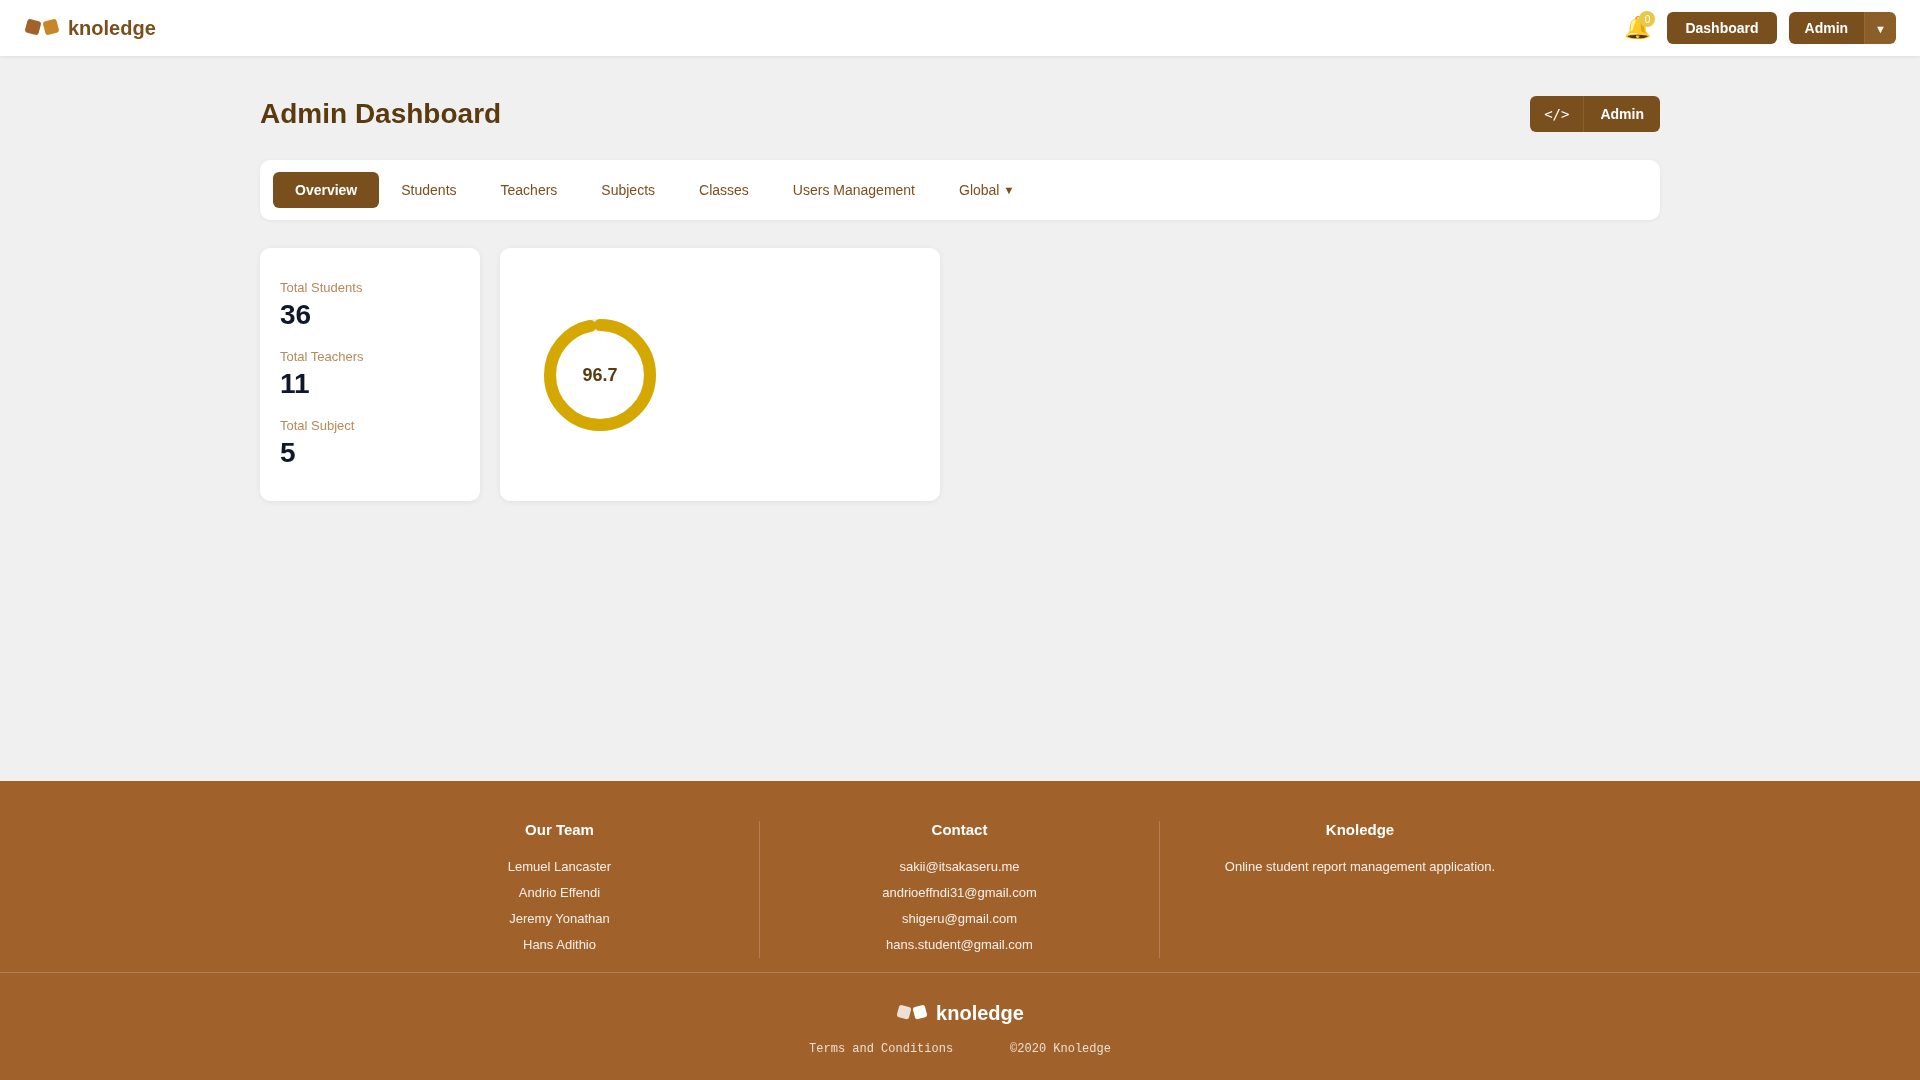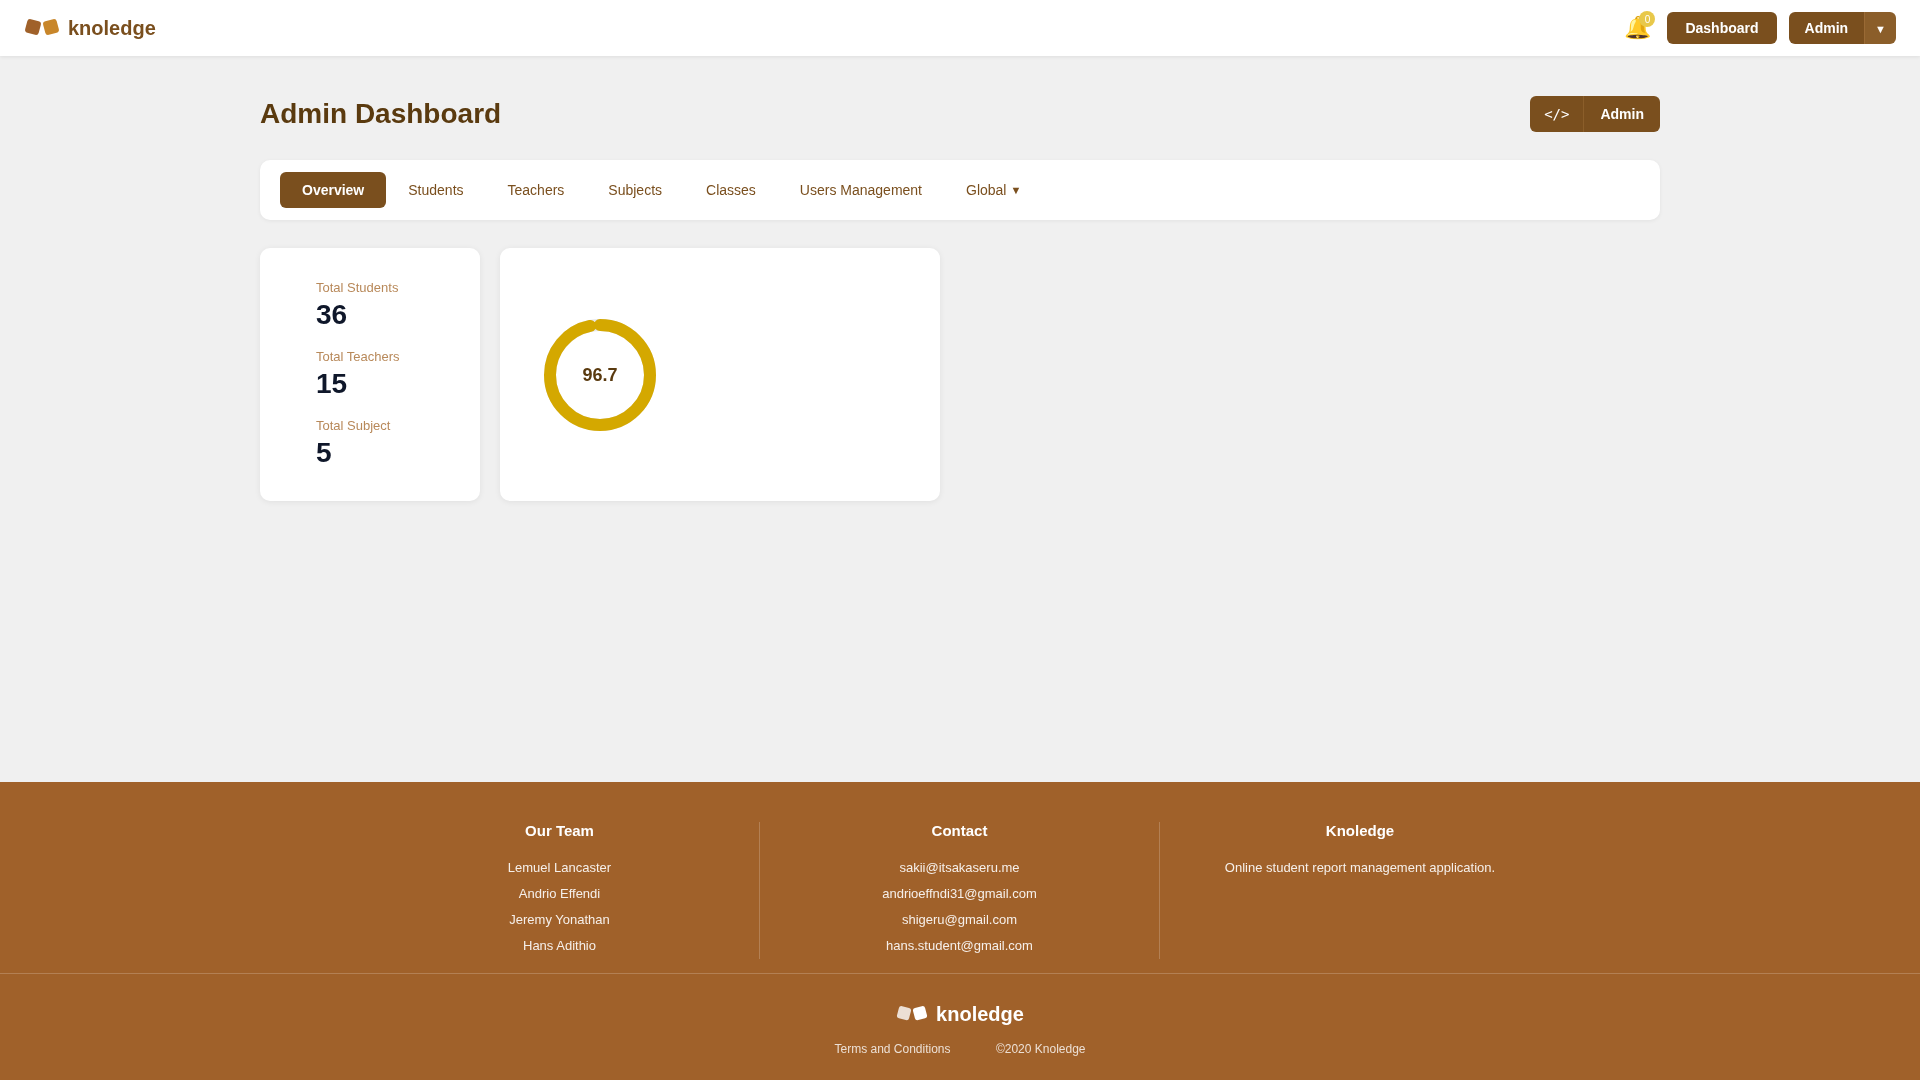--- a/index.html
+++ b/index.html
@@ -125,21 +125,21 @@
       padding: 10px 16px;
       font-size: 14px;
       font-weight: 600;
       border-left: 1px solid #8b5e2a;
     }
 
     
     .tabs-container {
       background: #fff;
       border-radius: 10px;
-      padding: 12px 20px;
+      padding: 12px 13px;
       display: flex;
       align-items: center;
       gap: 0;
       margin-bottom: 28px;
       box-shadow: 0 1px 4px rgba(0,0,0,0.06);
     }
     .tab-item {
       padding: 10px 22px;
       cursor: pointer;
       font-size: 14px;
@@ -162,21 +162,21 @@
     
     .cards-row {
       display: flex;
       gap: 20px;
       flex-wrap: wrap;
     }
 
     .stat-card {
       background: #fff;
       border-radius: 10px;
-      padding: 32px 56px;
+      padding: 32px 20px;
       box-shadow: 0 1px 6px rgba(0,0,0,0.07);
       min-width: 220px;
     }
     .stat-label {
       font-size: 13px;
       color: #b8895a;
       margin-bottom: 4px;
     }
     .stat-value {
       font-size: 28px;
@@ -283,20 +283,21 @@
       font-size: 20px;
       font-weight: 700;
       color: #fff;
     }
     .footer-links {
       font-size: 12px;
       color: rgba(255,255,255,0.8);
     }
     .footer-links span {
       margin: 4px 8px;
+      font-family: Liberation Mono, monospace;
     }
 
     
     .bell-icon {
       font-size: 22px;
       color: #888;
     }
 
     
     .chevron {
@@ -352,21 +353,21 @@
       <span class="chevron">▼</span>
     </div>
   </div>
 
   <div class="cards-row">
 
     <div class="stat-card">
       <div class="stat-label">Total Students</div>
       <div class="stat-value">36</div>
       <div class="stat-label">Total Teachers</div>
-      <div class="stat-value">15</div>
+      <div class="stat-value">11</div>
       <div class="stat-label">Total Subject</div>
       <div class="stat-value" style="margin-bottom:0;">5</div>
     </div>
 
     <div class="score-card">
 
       <div class="donut-wrap">
         <svg viewBox="0 0 120 120" xmlns="http://www.w3.org/2000/svg">
 
           <circle cx="60" cy="60" r="50" fill="none" stroke="#e8e8e8" stroke-width="12"></circle>

